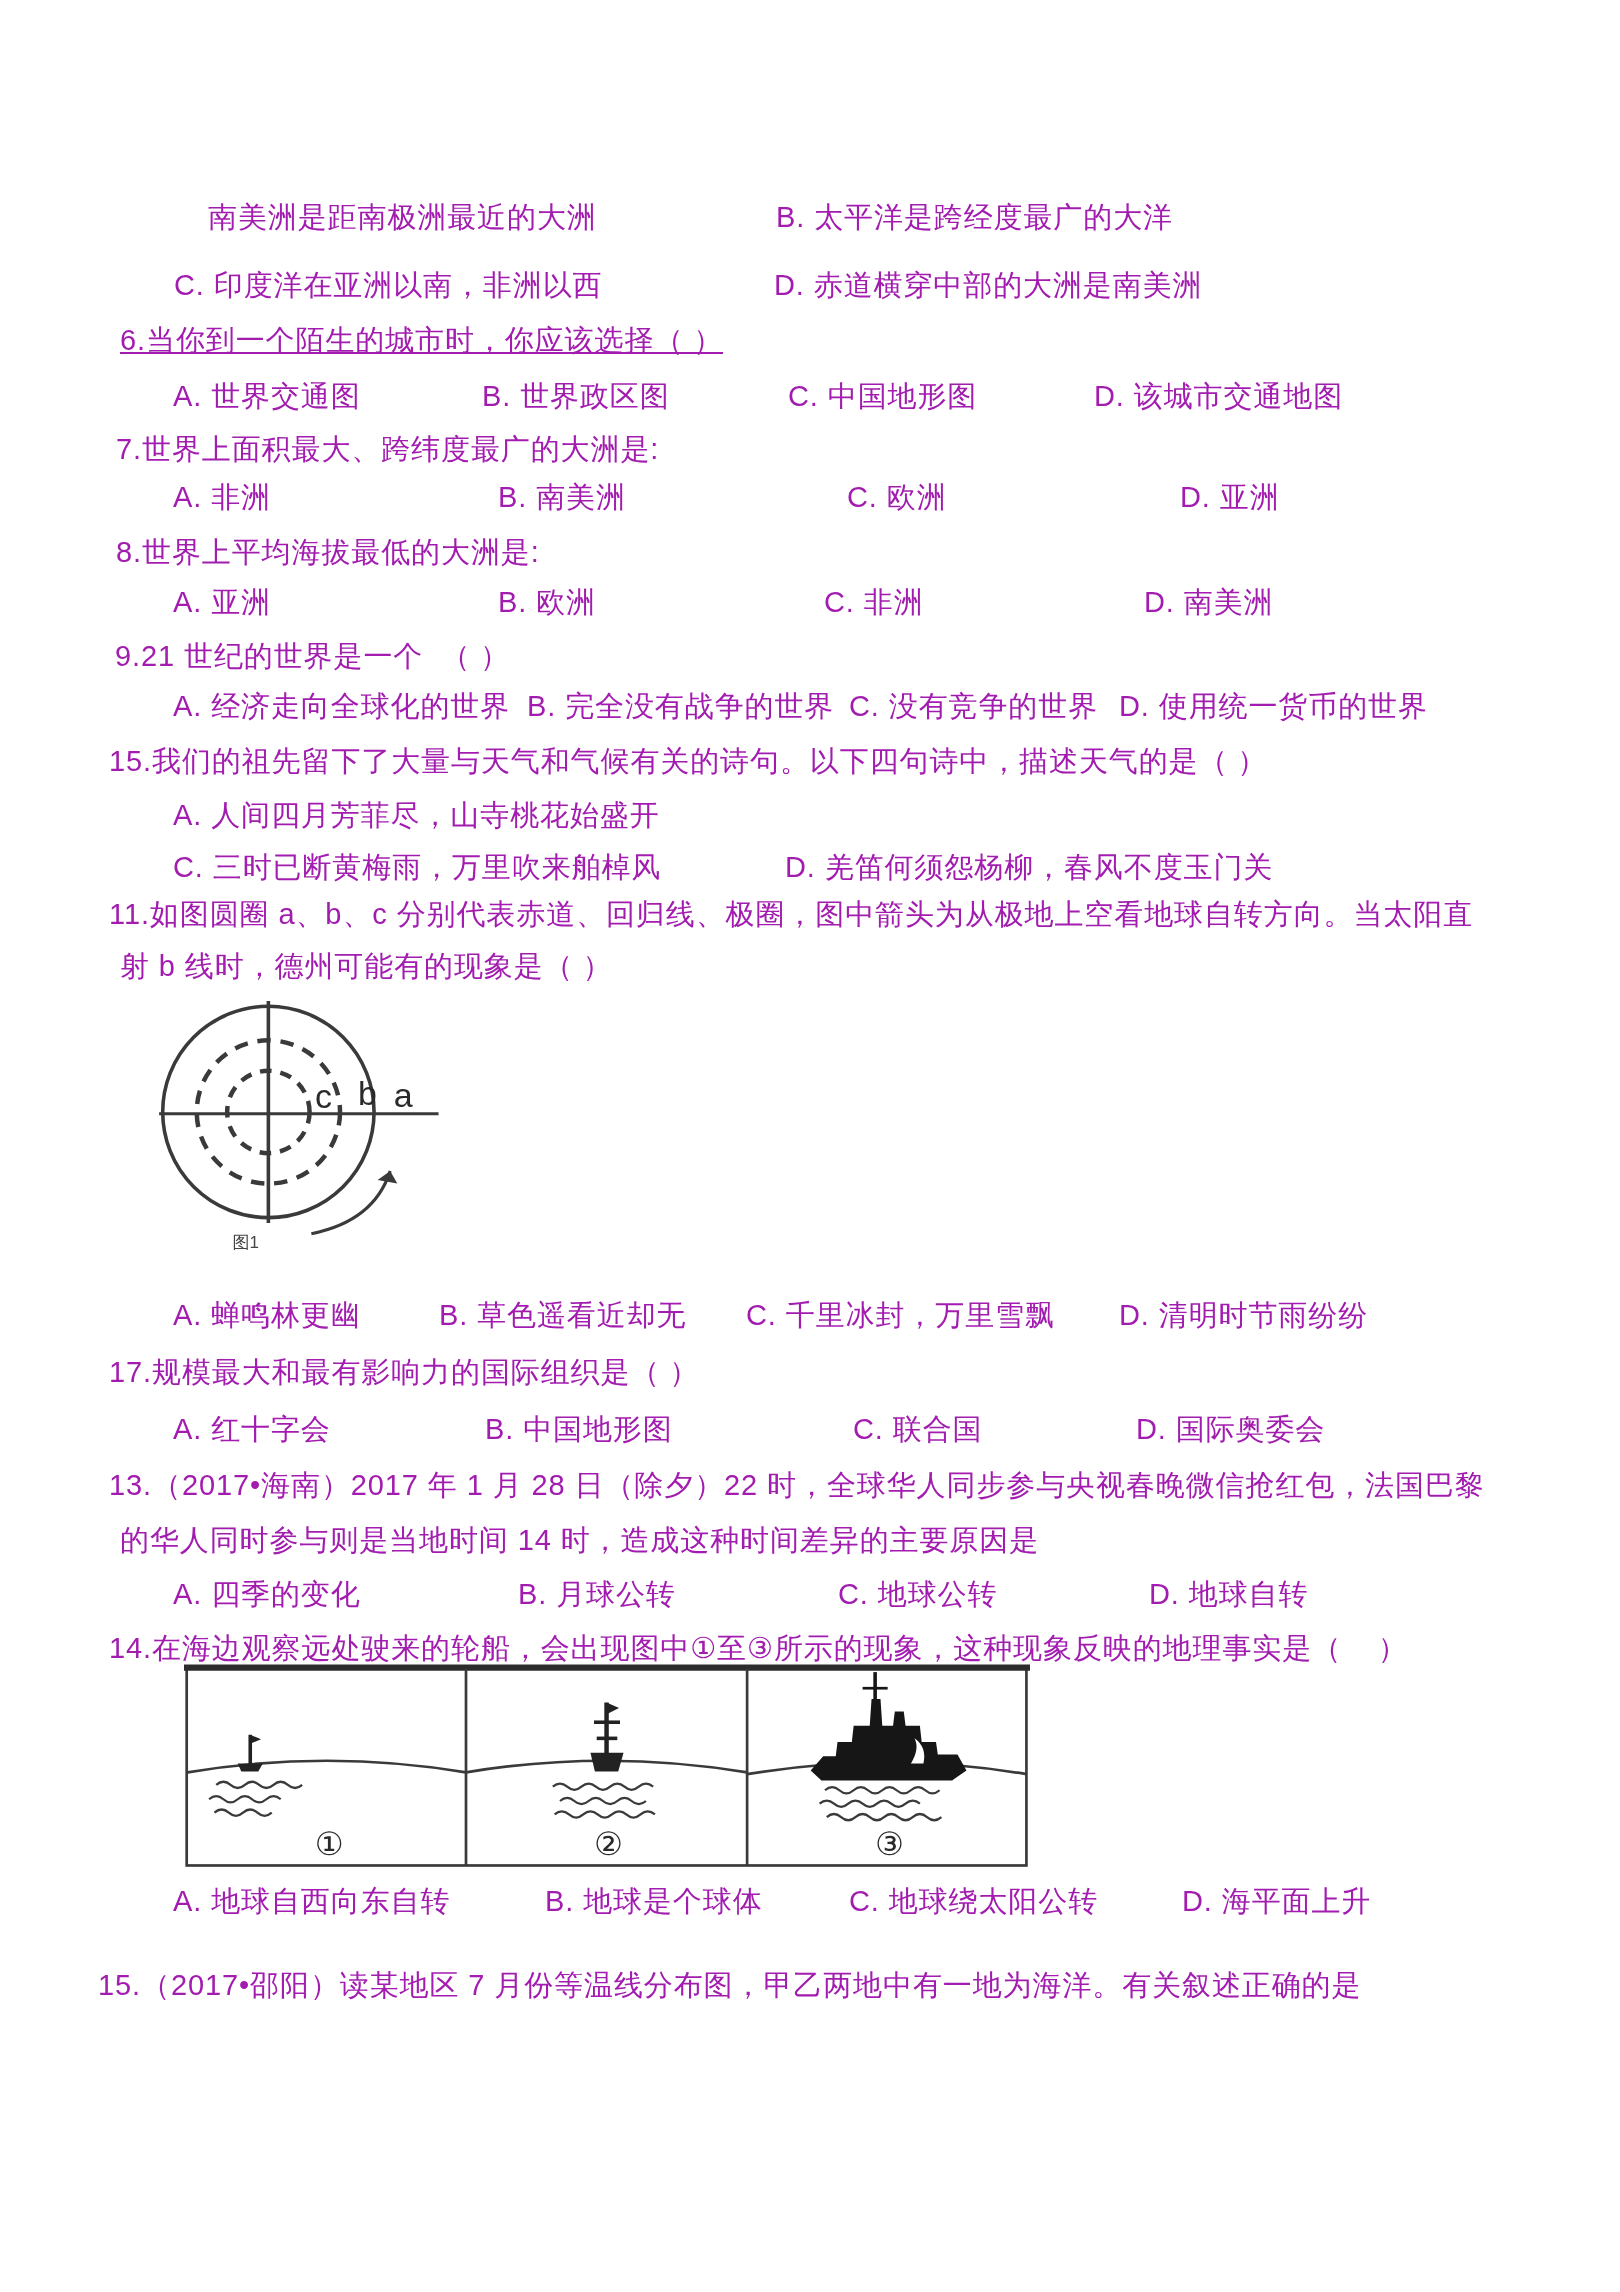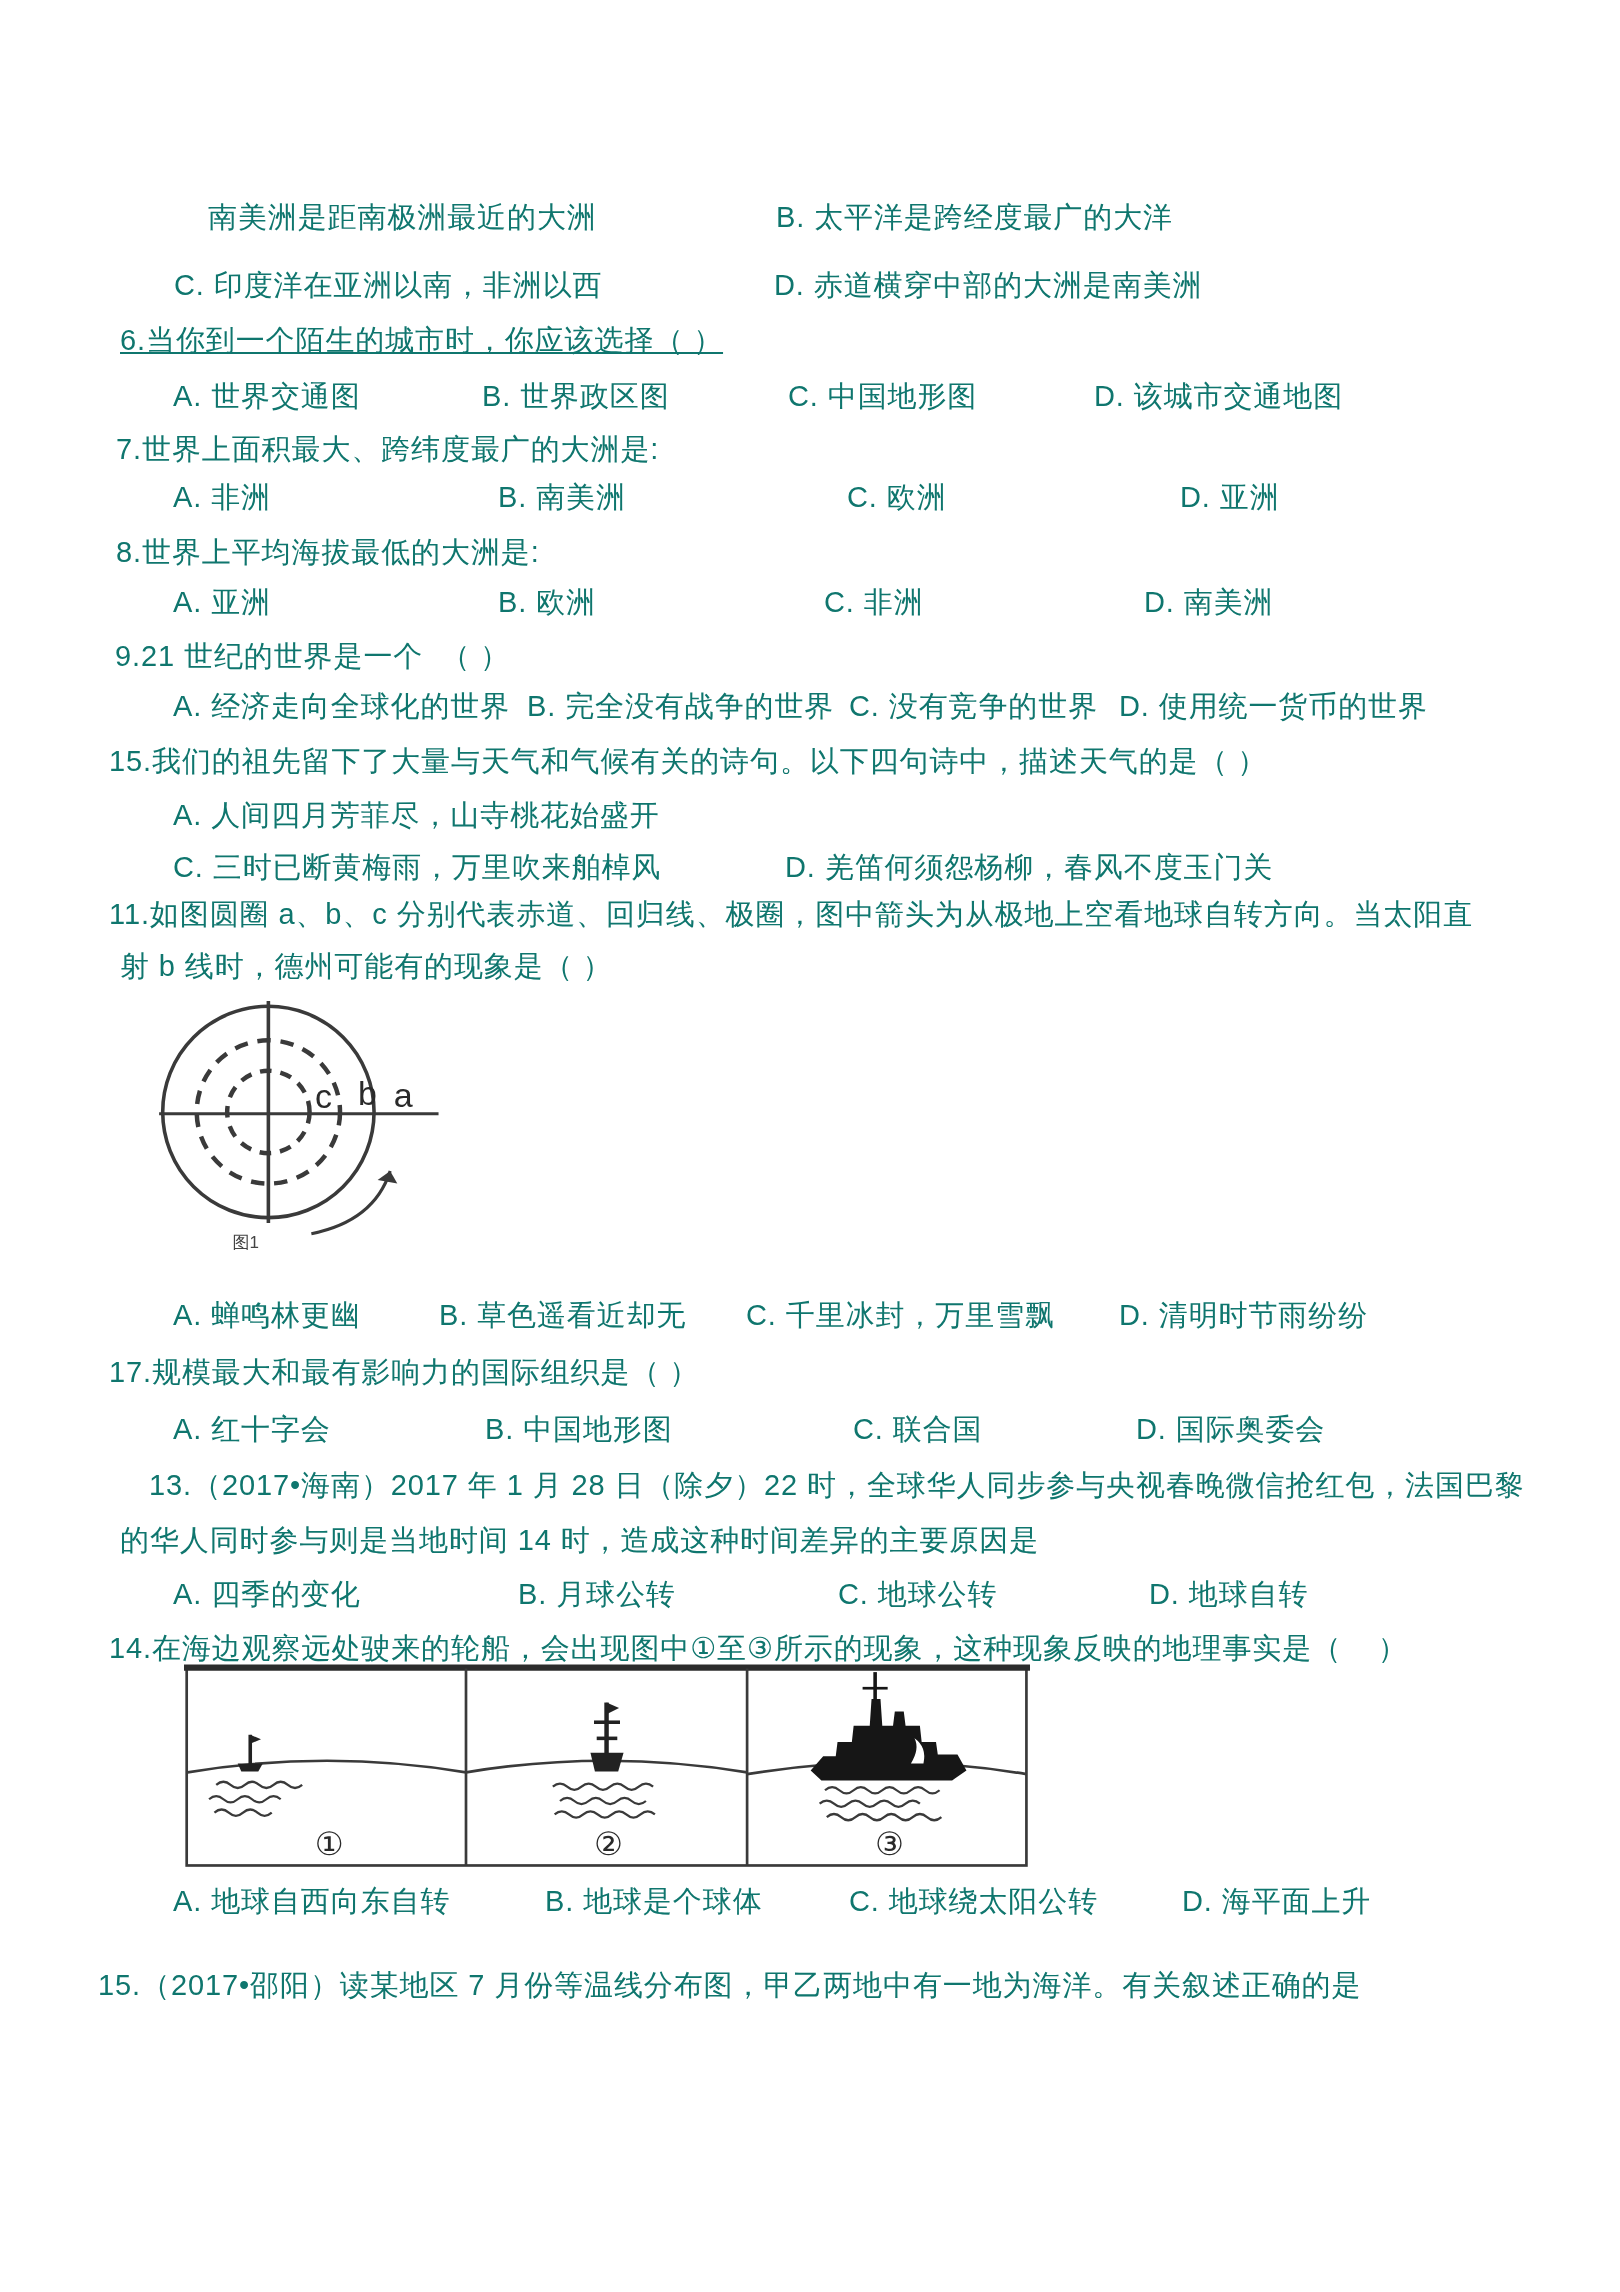--- a/index.html
+++ b/index.html
@@ -2,21 +2,21 @@
 <html style="font-size:14.3px"><head>
 <meta charset="utf-8">
 <style>
   html,body{margin:0;padding:0;background:#ffffff;}
   .page{
     position:relative;
     width:1620px;
     height:2293px;
     background:#ffffff;
     font-family:"Liberation Sans","DejaVu Sans",sans-serif;
-    color:#0f766e;
+    color:#a21caf;
     overflow:hidden;
   }
   .t{
     position:absolute;
     font-size:29px;
     line-height:36px;
     white-space:pre;
     letter-spacing:0.9px;
   }
   svg{position:absolute;}
@@ -82,21 +82,21 @@
   <div class="t" style="left:439px;top:1297px;">B. 草色遥看近却无</div>
   <div class="t" style="left:746px;top:1297px;">C. 千里冰封，万里雪飘</div>
   <div class="t" style="left:1119px;top:1297px;">D. 清明时节雨纷纷</div>
 
   <div class="t" style="left:109px;top:1354px;">17.规模最大和最有影响力的国际组织是（ ）</div>
   <div class="t" style="left:173px;top:1411px;">A. 红十字会</div>
   <div class="t" style="left:485px;top:1411px;">B. 中国地形图</div>
   <div class="t" style="left:853px;top:1411px;">C. 联合国</div>
   <div class="t" style="left:1136px;top:1411px;">D. 国际奥委会</div>
 
-  <div class="t" style="left:109px;top:1467px;margin-left:40px;">13.（2017•海南）2017 年 1 月 28 日（除夕）22 时，全球华人同步参与央视春晚微信抢红包，法国巴黎</div>
+  <div class="t" style="left:109px;top:1467px;">13.（2017•海南）2017 年 1 月 28 日（除夕）22 时，全球华人同步参与央视春晚微信抢红包，法国巴黎</div>
   <div class="t" style="left:120px;top:1522px;">的华人同时参与则是当地时间 14 时，造成这种时间差异的主要原因是</div>
   <div class="t" style="left:173px;top:1576px;">A. 四季的变化</div>
   <div class="t" style="left:518px;top:1576px;">B. 月球公转</div>
   <div class="t" style="left:838px;top:1576px;">C. 地球公转</div>
   <div class="t" style="left:1149px;top:1576px;">D. 地球自转</div>
 
   <div class="t" style="left:109px;top:1630px;">14.在海边观察远处驶来的轮船，会出现图中①至③所示的现象，这种现象反映的地理事实是（    ）</div>
 
   <svg style="left:184px;top:1663px;" width="846" height="208" viewBox="0 0 945 232">
     <rect x="3" y="6" width="938" height="220" class="fig-stroke" stroke-width="3"></rect>

